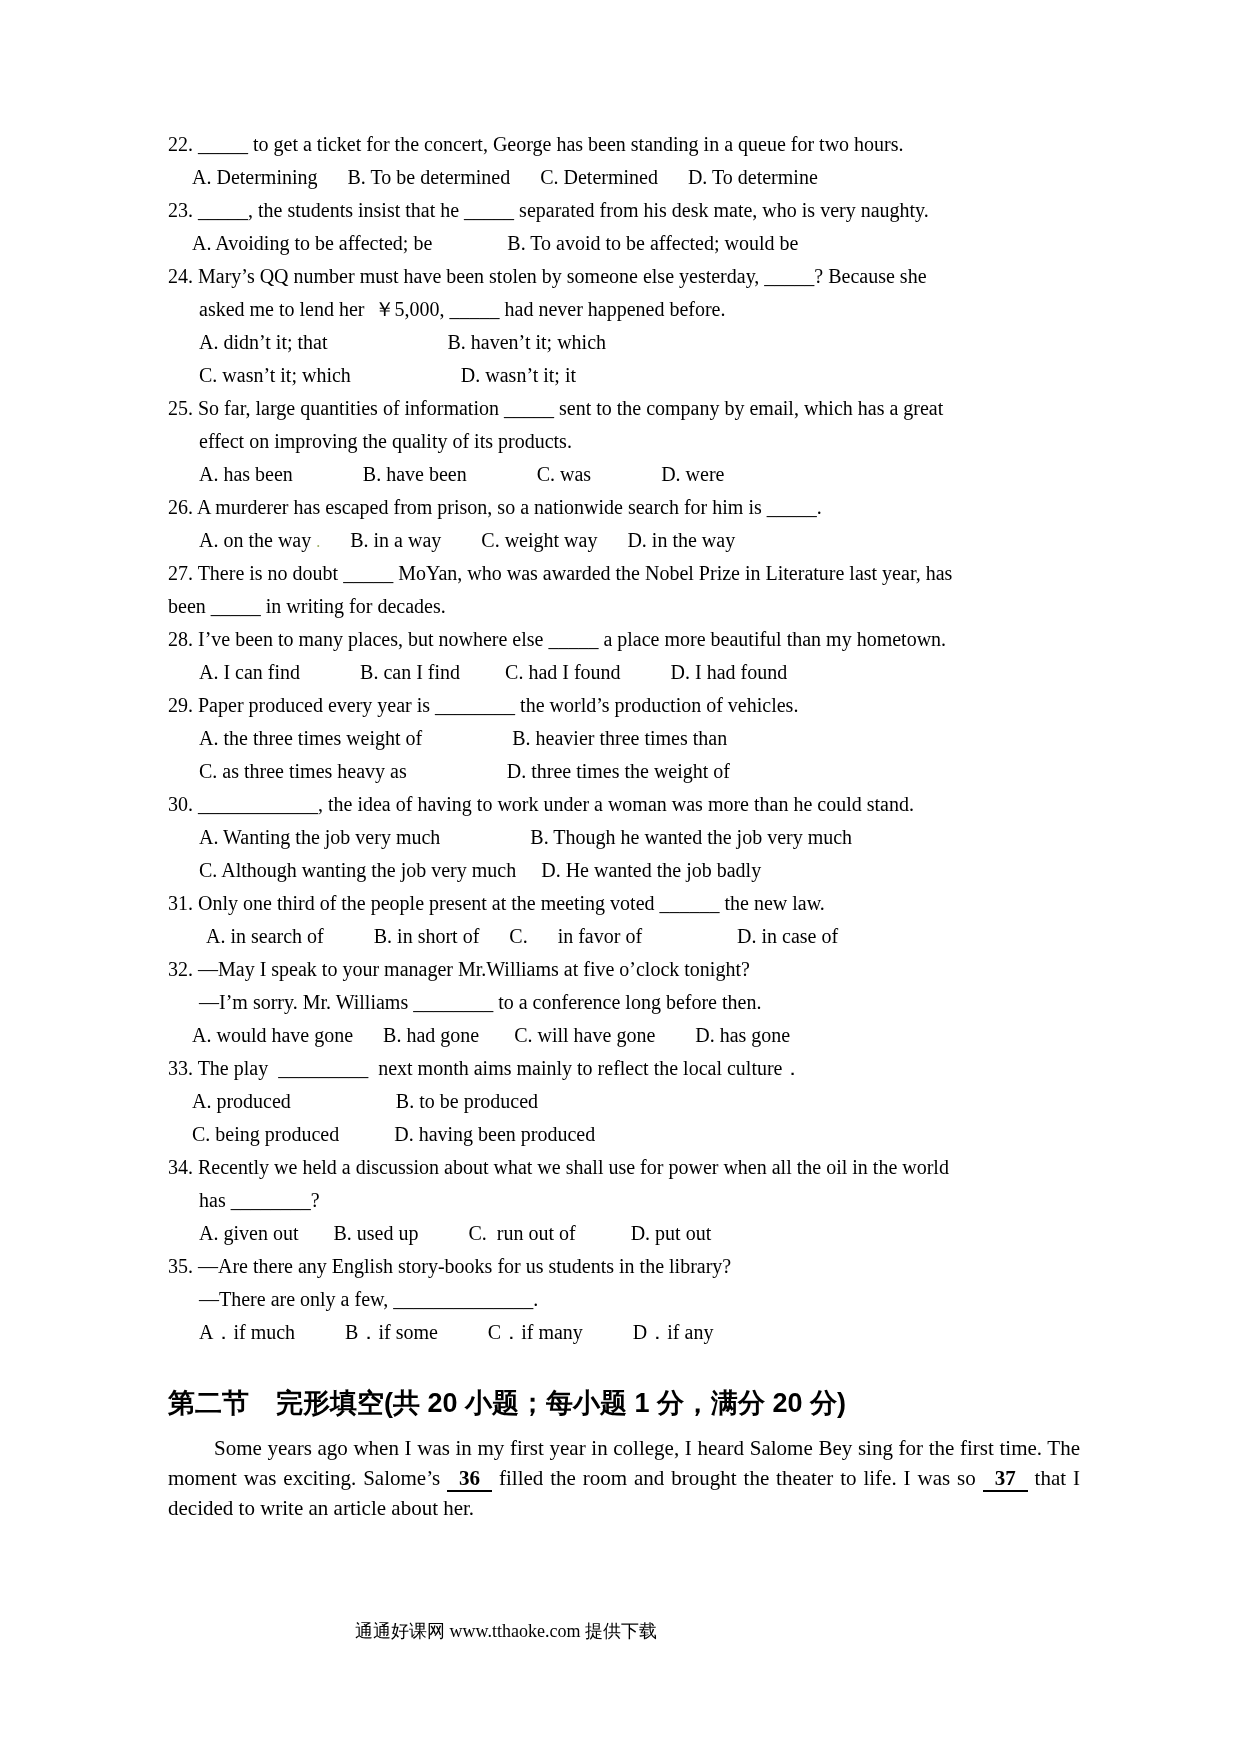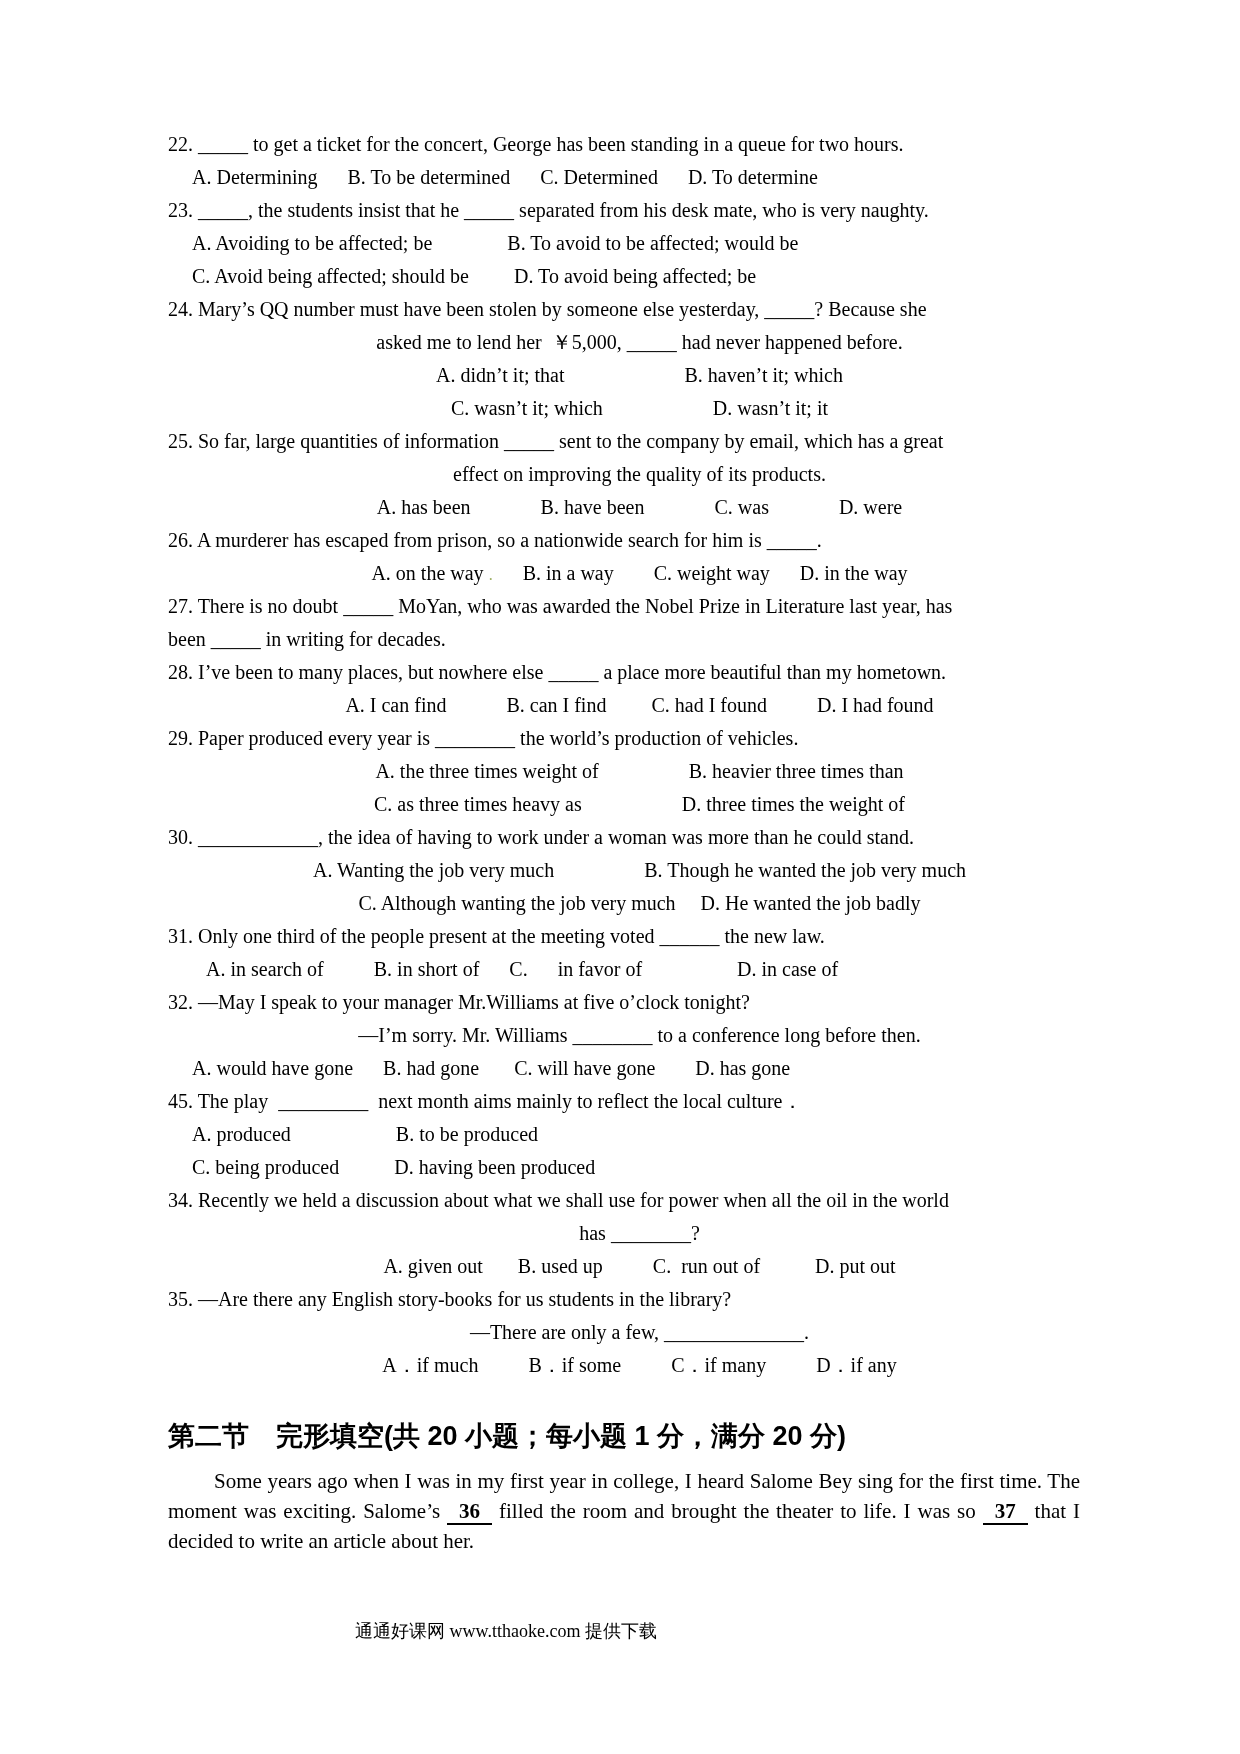--- a/index.html
+++ b/index.html
@@ -22,21 +22,21 @@
   }
   .line {
     white-space: pre;
     font-size: 20px;
     line-height: 33px;
     height: 33px;
     overflow: visible;
   }
   .ind0 { padding-left: 0; }
   .ind1 { padding-left: 24px; }
-  .ind2 { padding-left: 31px; text-align: center; }
+  .ind2 { padding-left: 31px; }
   .ind3 { padding-left: 38px; }
   .green { color: #9cae62; font-size: 16px; }
   .section-header {
     font-family: "Liberation Sans", "DejaVu Sans", sans-serif;
     font-weight: bold;
     font-size: 27px;
     line-height: 36px;
     margin: 36px 0 12px 0;
     white-space: pre;
   }
@@ -73,21 +73,20 @@
   <div>
 
       <div class="line ind0"><span>22. _____ to get a ticket for the concert, George has been standing in a queue for two hours.</span></div>
 
       <div class="line ind1"><span>A. Determining      B. To be determined      C. Determined      D. To determine</span></div>
 
       <div class="line ind0"><span>23. _____, the students insist that he _____ separated from his desk mate, who is very naughty.</span></div>
 
       <div class="line ind1"><span>A. Avoiding to be affected; be               B. To avoid to be affected; would be</span></div>
 
-      <div class="line ind1"><span>C. Avoid being affected; should be         D. To avoid being affected; be</span></div>
 
       <div class="line ind0"><span>24. Mary’s QQ number must have been stolen by someone else yesterday, _____? Because she</span></div>
 
       <div class="line ind2"><span>asked me to lend her  ￥5,000, _____ had never happened before.</span></div>
 
       <div class="line ind2"><span>A. didn’t it; that                        B. haven’t it; which</span></div>
 
       <div class="line ind2"><span>C. wasn’t it; which                      D. wasn’t it; it</span></div>
 
       <div class="line ind0"><span>25. So far, large quantities of information _____ sent to the company by email, which has a great</span></div>
@@ -124,21 +123,21 @@
       <div class="line ind0"><span>31. Only one third of the people present at the meeting voted ______ the new law.</span></div>
 
       <div class="line ind3"><span>A. in search of          B. in short of      C.      in favor of                   D. in case of</span></div>
 
       <div class="line ind0"><span>32. —May I speak to your manager Mr.Williams at five o’clock tonight?</span></div>
 
       <div class="line ind2"><span>—I’m sorry. Mr. Williams ________ to a conference long before then.</span></div>
 
       <div class="line ind1"><span>A. would have gone      B. had gone       C. will have gone        D. has gone</span></div>
 
-      <div class="line ind0"><span>45. The play  _________  next month aims mainly to reflect the local culture．</span></div>
+      <div class="line ind0"><span>33. The play  _________  next month aims mainly to reflect the local culture．</span></div>
 
       <div class="line ind1"><span>A. produced                     B. to be produced</span></div>
 
       <div class="line ind1"><span>C. being produced           D. having been produced</span></div>
 
       <div class="line ind0"><span>34. Recently we held a discussion about what we shall use for power when all the oil in the world</span></div>
 
       <div class="line ind2"><span>has ________?</span></div>
 
       <div class="line ind2"><span>A. given out       B. used up          C.  run out of           D. put out</span></div>

